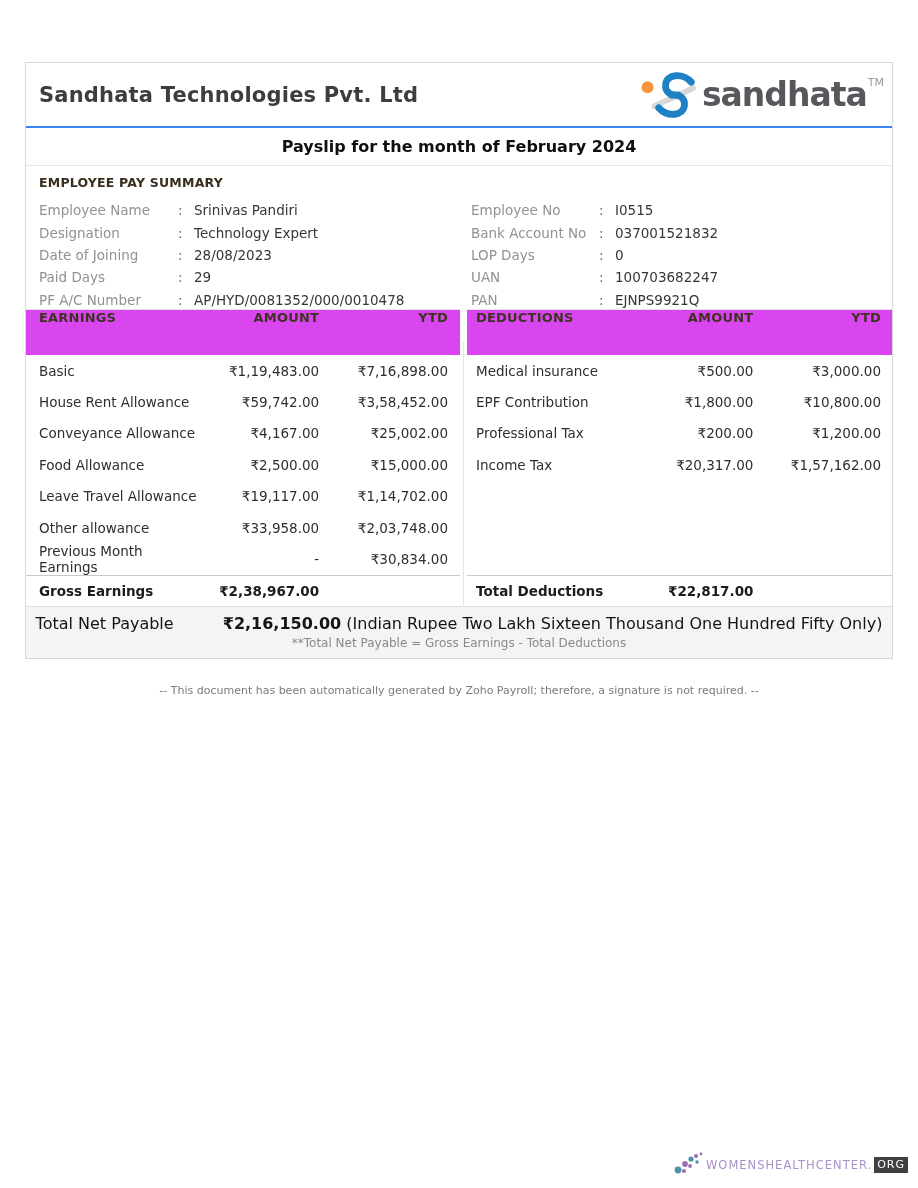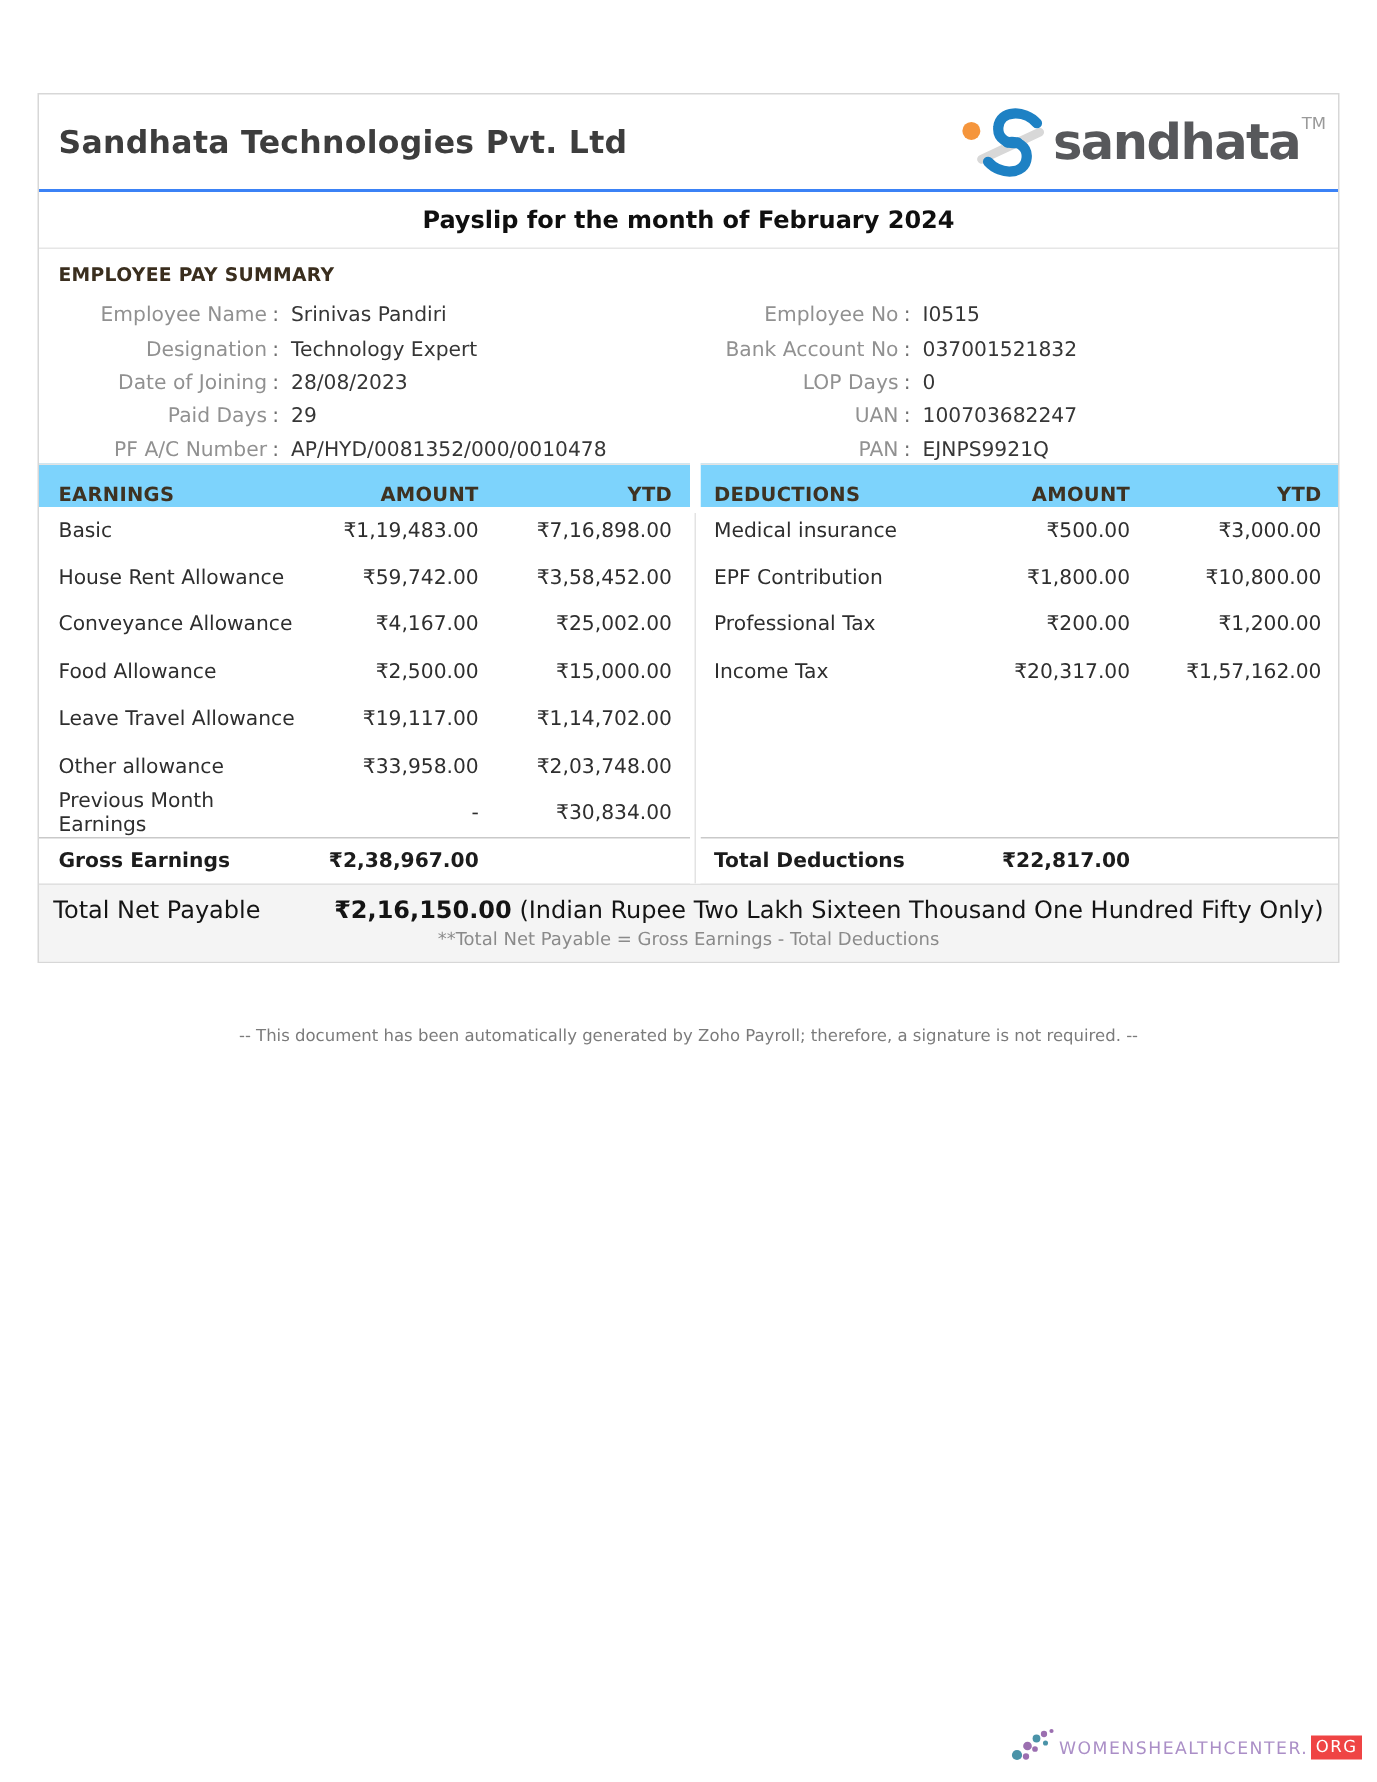--- a/index.html
+++ b/index.html
@@ -24,38 +24,38 @@
   .title-row { height:38px; line-height:38px; text-align:center;
     font-size:16px; font-weight:bold; color:#0f0f0f; border-bottom:1px solid #e6e6e6; }
 
   
   .summary { padding:9px 13px 12px 13px; height:143px; }
   .summary-heading { font-size:12.5px; font-weight:bold; color:#3a2e1e;
     letter-spacing:.2px; margin-bottom:9px; }
   .summary-cols { display:flex; }
   .sum-col { width:50%; }
   .sum-col.right { padding-left:12px; }
-  .field-row { display:flex; align-items:center; height:22.4px; font-size:13.5px;text-align:right; }
+  .field-row { display:flex; align-items:center; height:22.4px; font-size:13.5px; }
   .flabel { color:#919191; }
   .sum-col.left  .flabel { width:139px; }
   .sum-col.right .flabel { width:128px; }
   .colon { width:8px; color:#6e6e6e; margin-right:8px; }
   .fvalue { color:#363636; }
 
   
   .tables { display:flex; }
   .table { display:flex; flex-direction:column; }
   .table.earnings { width:434px; }
   .table.deductions { flex:1; }
   .divider { width:7px; background:#fff; position:relative; }
   .divider::after { content:""; position:absolute; left:3px; top:33px; bottom:0;
     width:1px; background:#e3e3e3; }
 
-  .thead { height:29px; background:#7dd3fc; border-top:1px solid #e3e3e3;
-    display:flex; align-items:flex-end; font-size:13px; font-weight:bold;
+  .thead { height:46px; background:#d946ef; border-top:1px solid #e3e3e3;
+    display:flex; align-items:flex-start; font-size:13px; font-weight:bold;
     color:#3e3222; letter-spacing:.2px; }
   .earnings .thead, .earnings .trow, .earnings .trow-total { padding:0 12px 0 13px; }
   .deductions .thead, .deductions .trow, .deductions .trow-total { padding:0 11px 0 9px; }
 
   .c1 { flex:0 0 40%; text-align:left; }
   .c2 { flex:0 0 28.5%; text-align:right; }
   .c3 { flex:1; text-align:right; }
 
   .tbody { height:220px; }
   .trow { height:31.4px; display:flex; align-items:center; font-size:13.5px; color:#2e2e2e; }
@@ -71,21 +71,21 @@
   .net-line2 { font-size:12px; color:#8a8a8a; margin-top:3px; }
 
   
   .footer-note { position:absolute; left:0; right:0; top:684px; text-align:center;
     font-size:11px; color:#7b7b7b; }
 
   
   .watermark { position:absolute; top:1151px; right:10px; display:flex;
     align-items:center; }
   .wm-text { font-size:11.5px; color:#ab8fc7; letter-spacing:1px; margin-left:2px; }
-  .wm-badge { background:#ef4444; color:#ffffff; font-size:11px; letter-spacing:1px;
+  .wm-badge { background:#404040; color:#ffffff; font-size:11px; letter-spacing:1px;
     padding:1px 3px 2px 3px; margin-left:2px; }
 </style>
 </head>
 <body>
 
 <div class="payslip">
 
   <div class="co-header">
     <div class="co-name">Sandhata Technologies Pvt. Ltd</div>
     <div class="logo">

